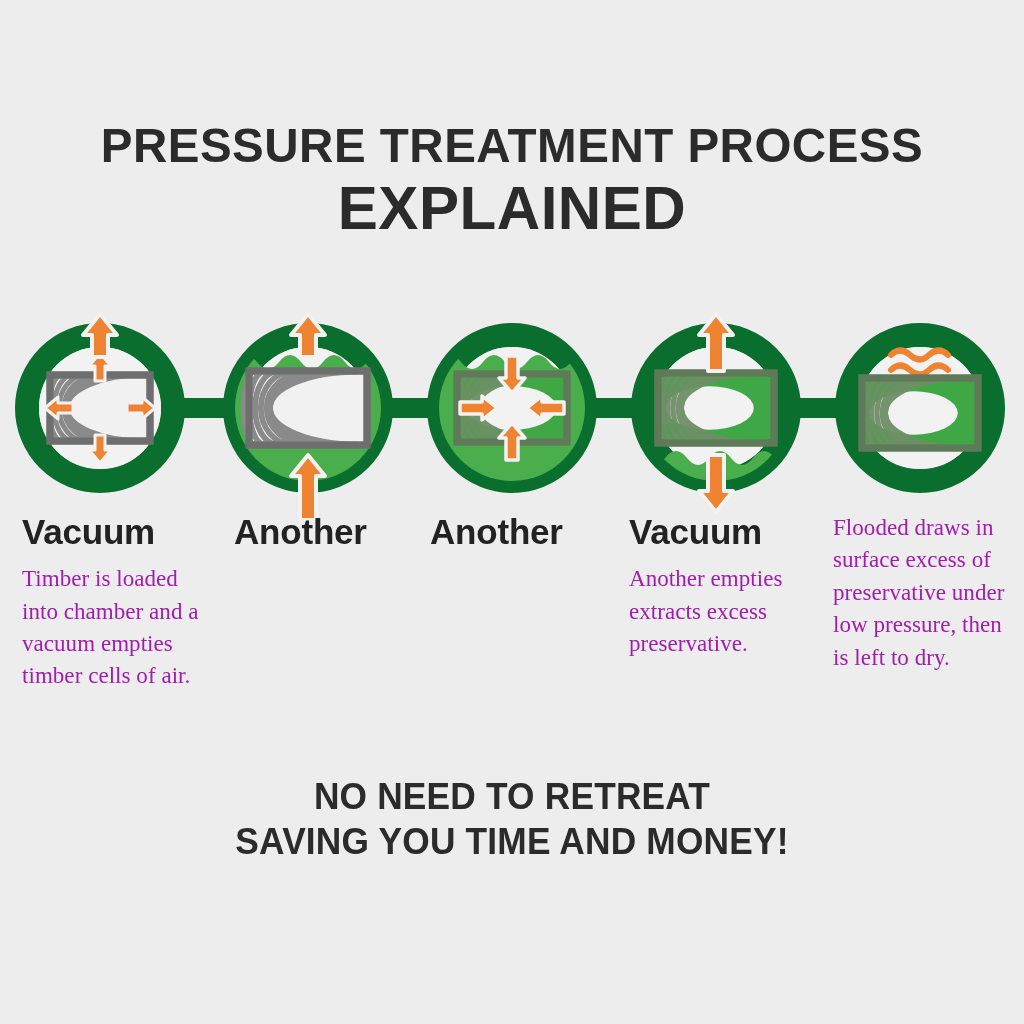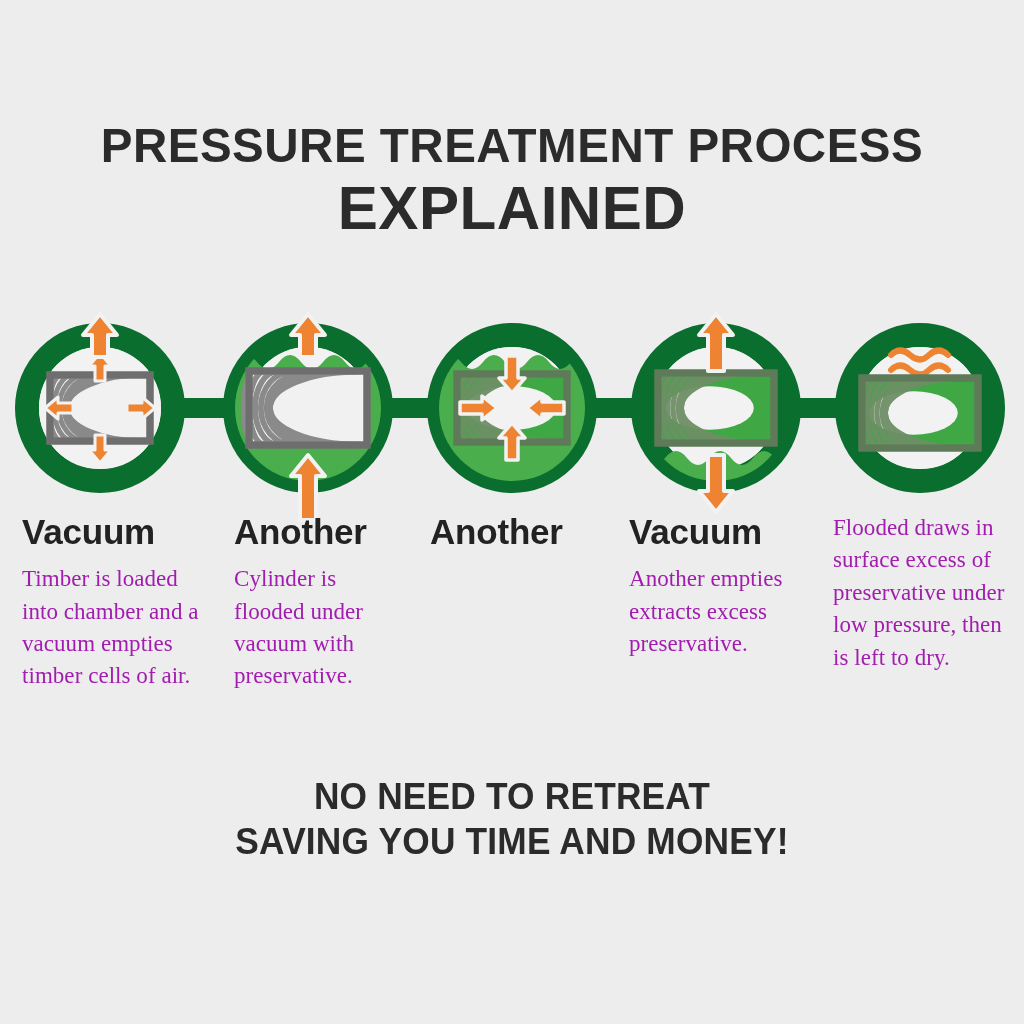--- a/index.html
+++ b/index.html
@@ -296,21 +296,20 @@
 </svg>
 </div>
 
 <div class="steps">
   <div class="step">
     <div class="step-title">Vacuum</div>
     <div class="step-desc">Timber is loaded into chamber and a vacuum empties timber cells of air.</div>
   </div>
   <div class="step">
     <div class="step-title">Another</div>
-    <div class="step-desc">Cylinder is flooded under vacuum with preservative.</div>
   </div>
   <div class="step">
     <div class="step-title">Another</div>
   </div>
   <div class="step">
     <div class="step-title">Vacuum</div>
     <div class="step-desc">Another empties extracts excess preservative.</div>
   </div>
   <div class="step">
     <div class="step-desc">Flooded draws in surface excess of preservative under low pressure, then is left to dry.</div>

